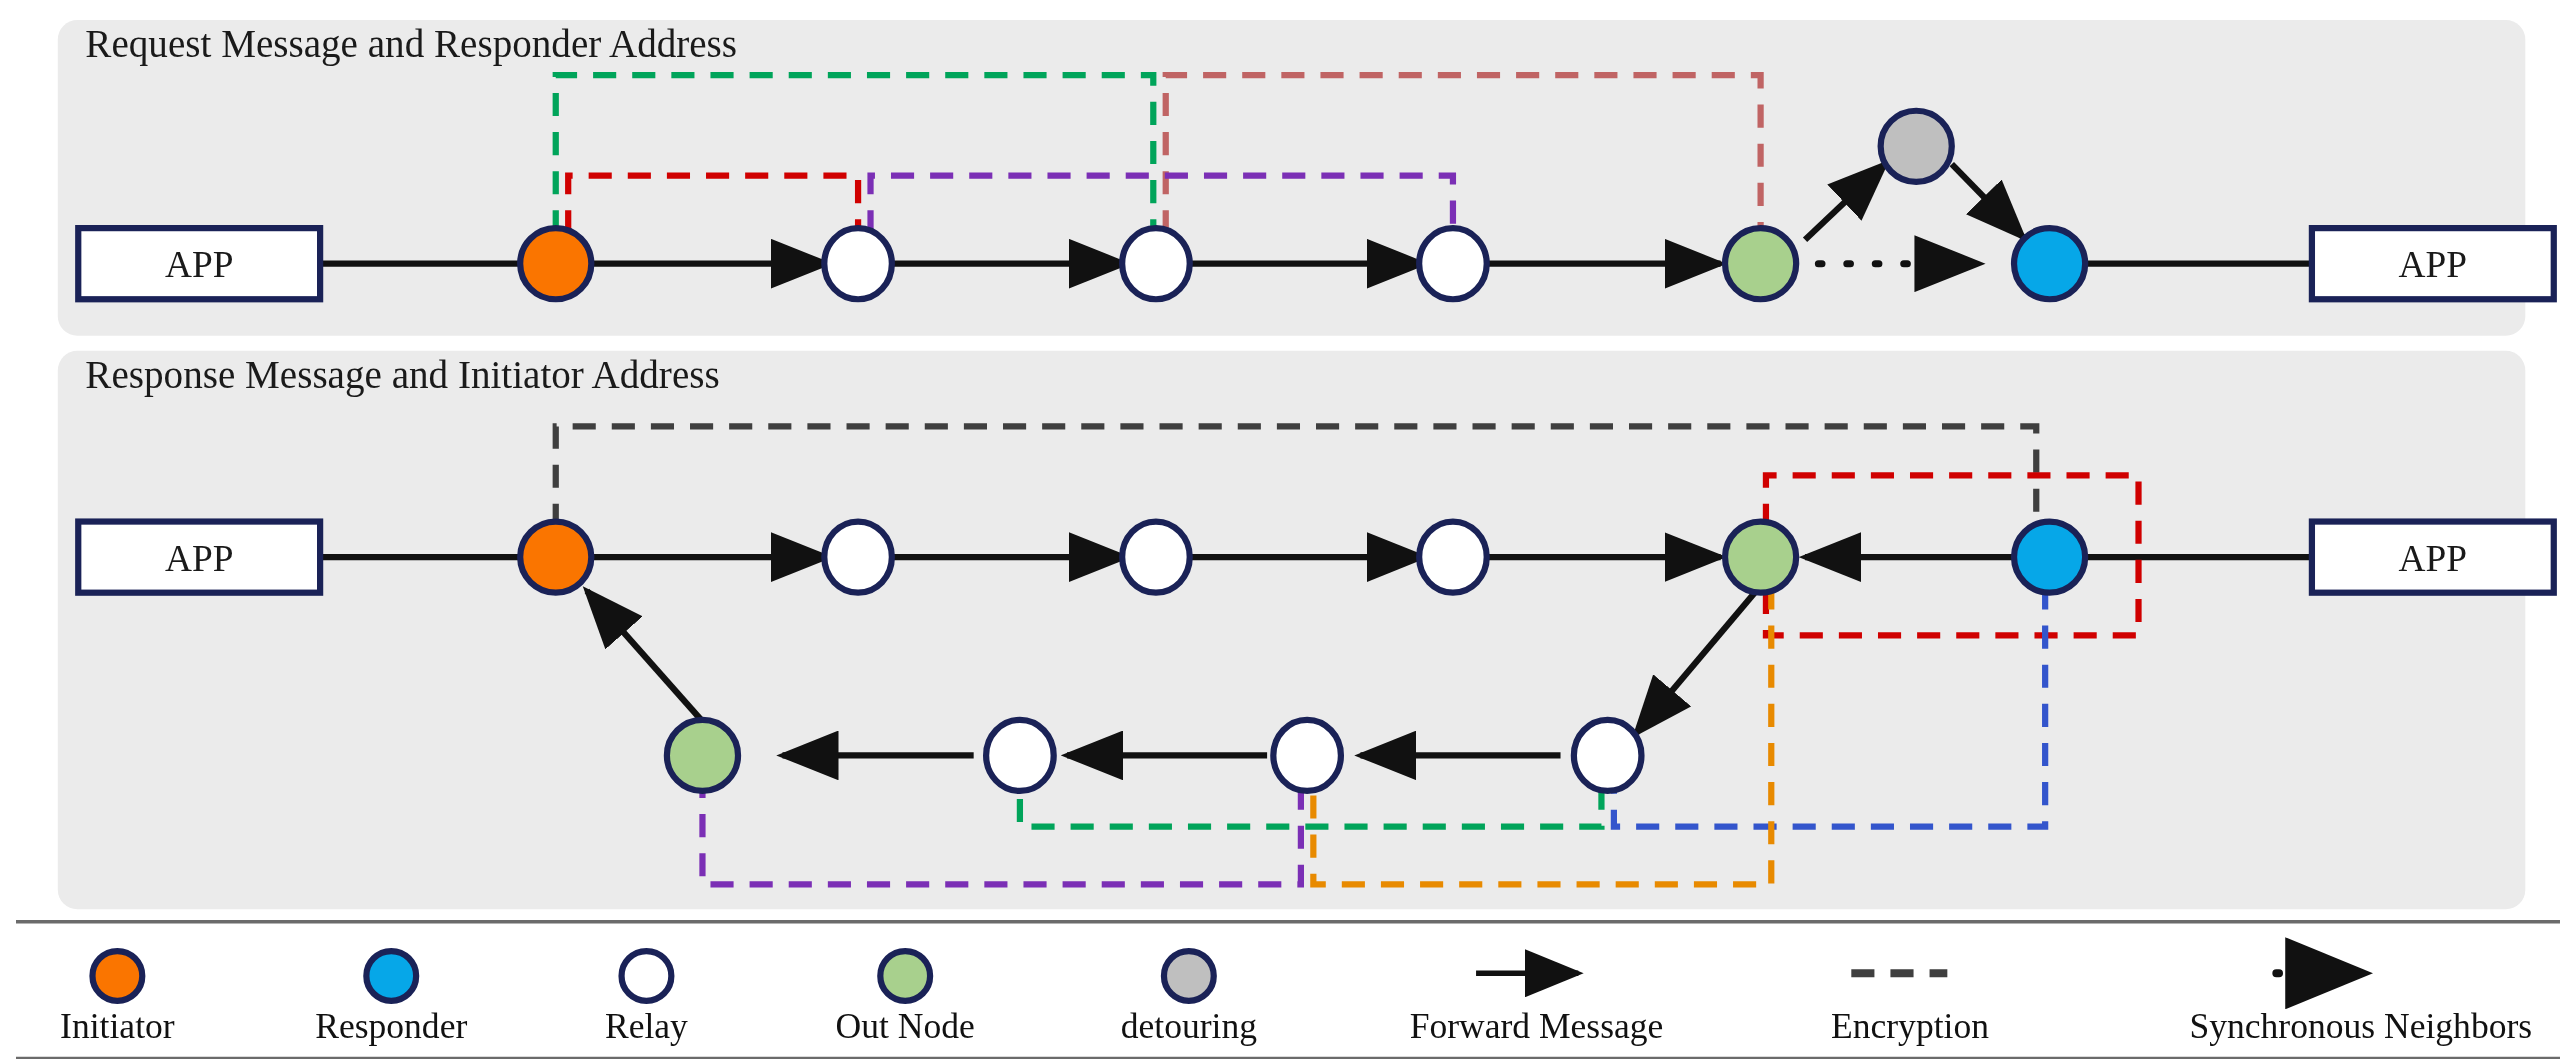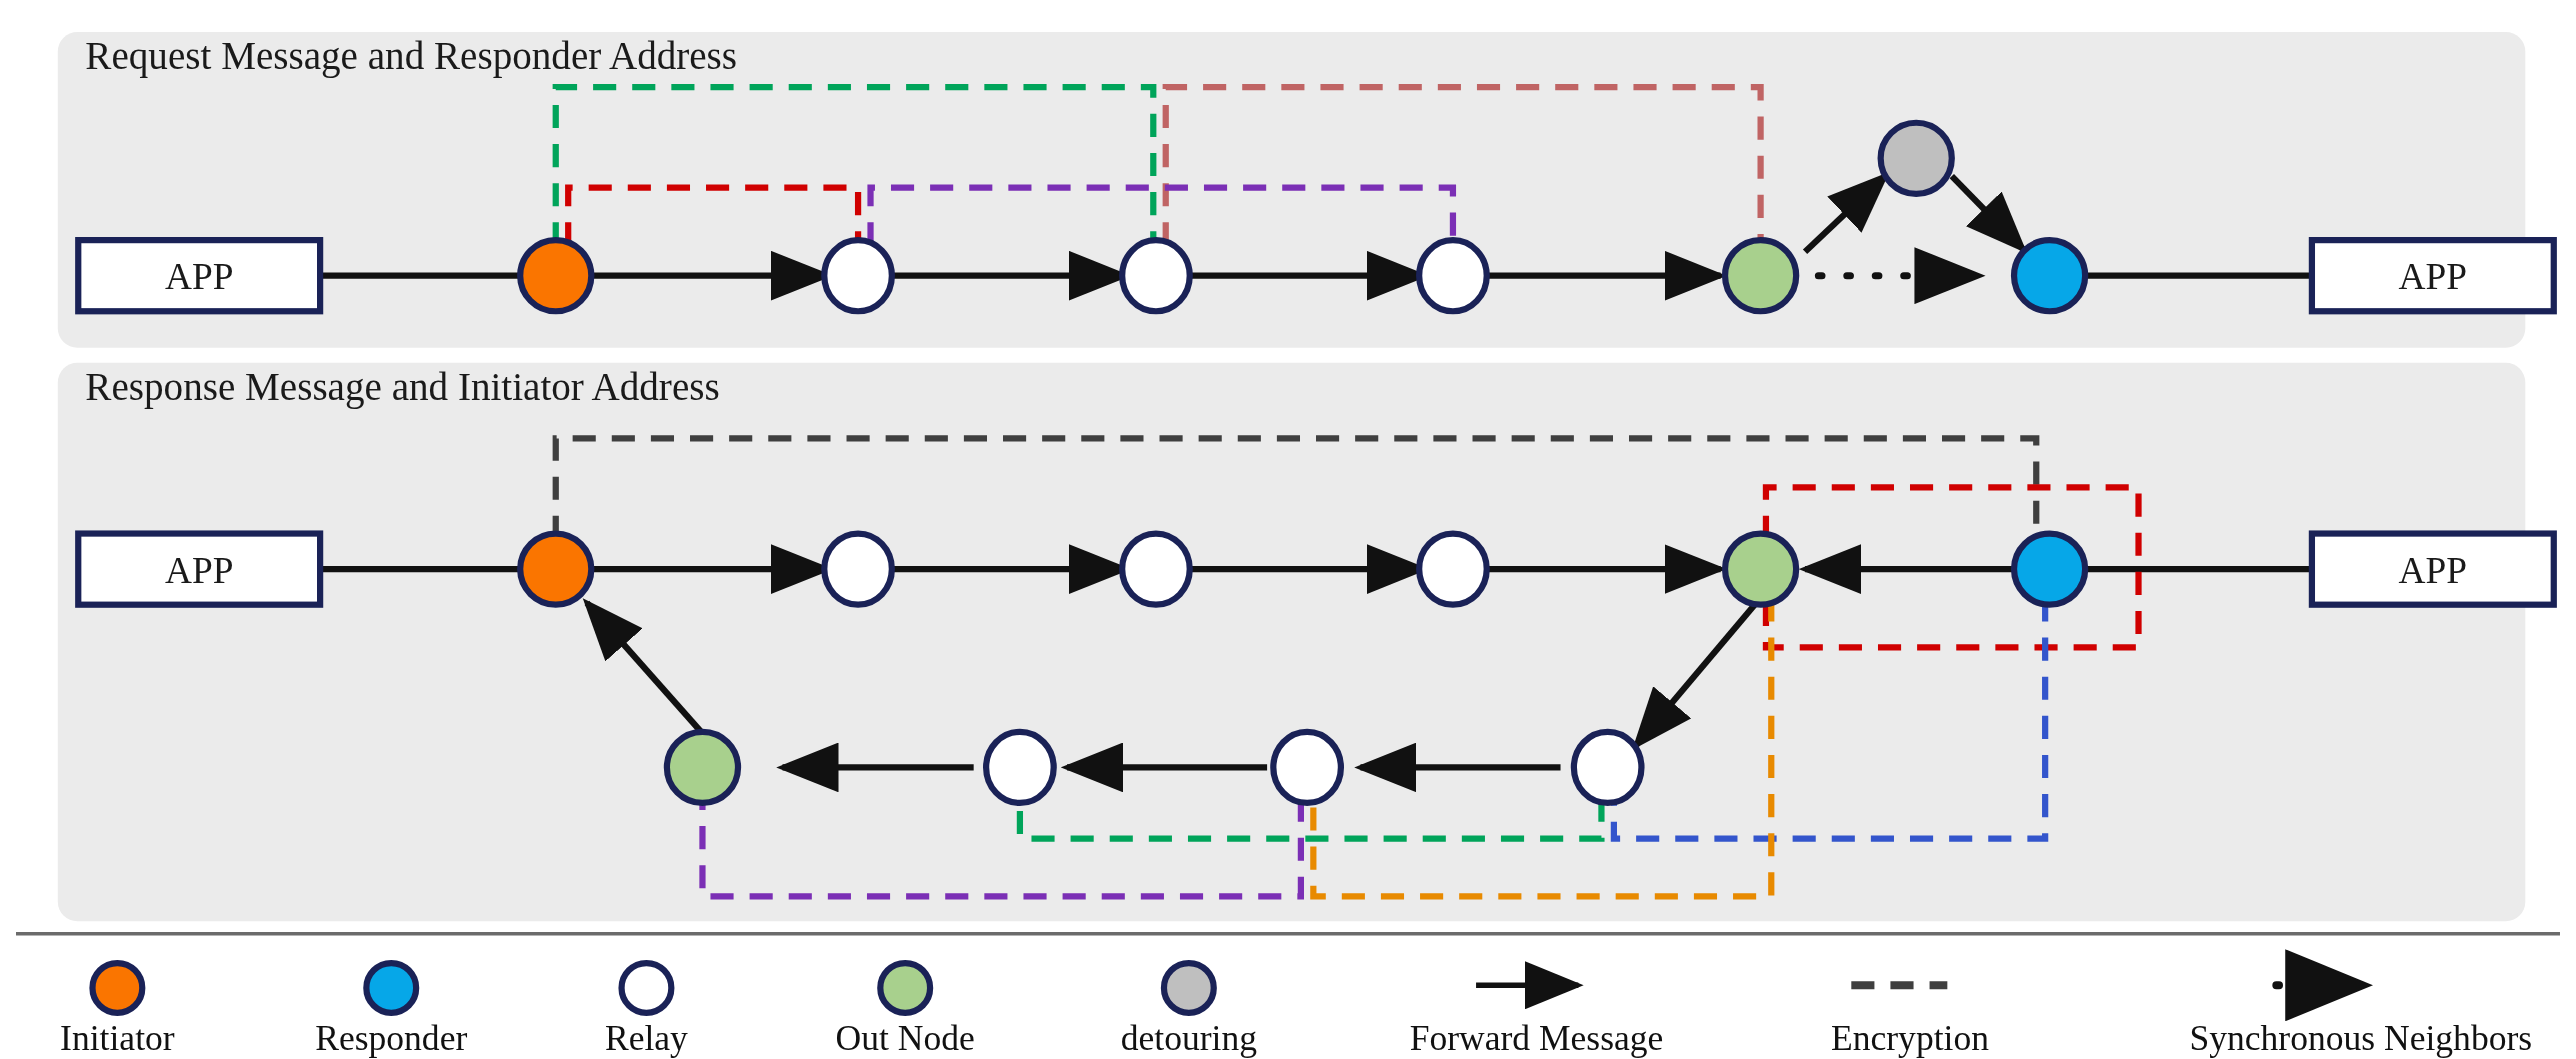--- a/index.html
+++ b/index.html
@@ -9,21 +9,21 @@
   }
   body {
     width: 2576px;
     height: 1060px;
     font-family: "Liberation Serif", "DejaVu Serif", serif;
     overflow: hidden;
     position: relative;
   }
   #root {
     position: absolute;
-    left: 0; top: 16px;
+    left: 0; top: 4px;
     width: 2576px;
     height: 841px;
   }
   svg.stage {
     position: absolute;
     left: 0; top: 0;
     width: 2576px;
     height: 1060px;
     display: block;
   }

